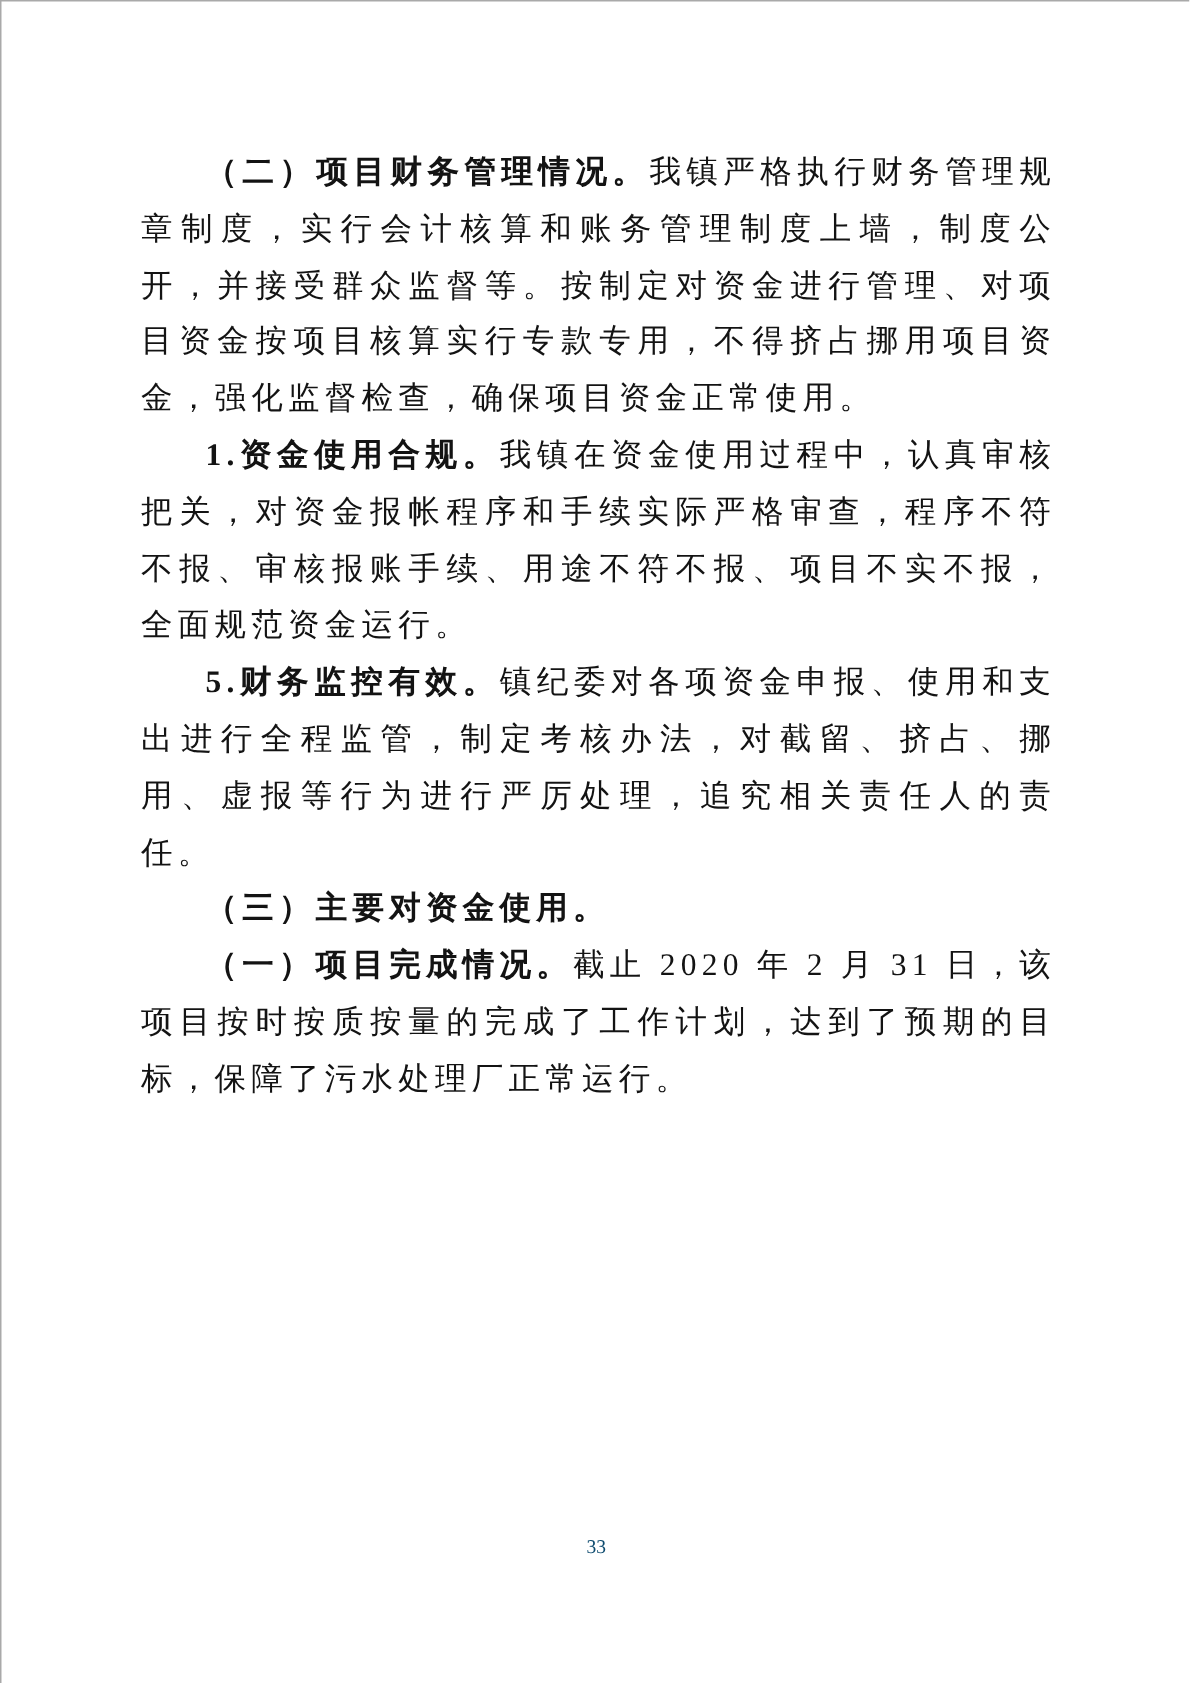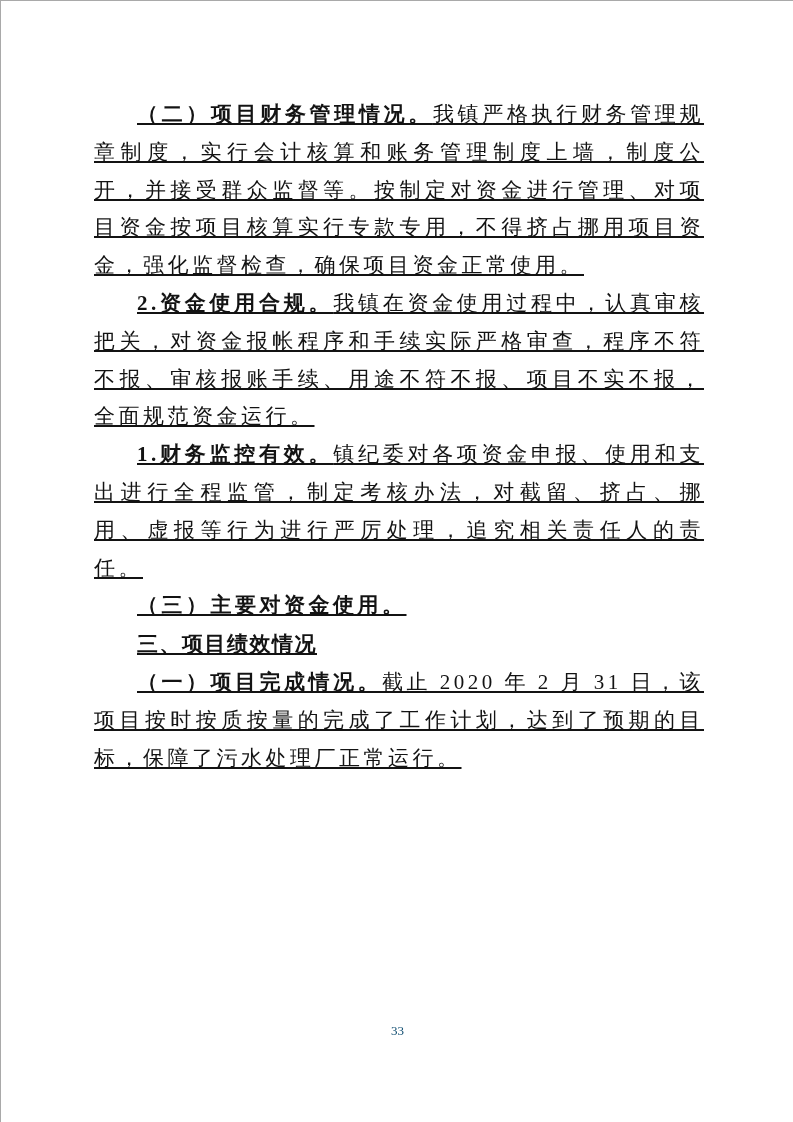--- a/index.html
+++ b/index.html
@@ -27,21 +27,20 @@
   }
   p.doc {
     margin: 0;
     font-size: 21px;
     line-height: 37.8px;
     letter-spacing: 3.5px;
     text-align: justify;
     text-justify: inter-character;
     text-indent: 43px;
     word-break: break-all;
-    text-decoration: underline;
   }
   p.doc .lead {
     font-weight: bold;
   }
   p.doc.heading-only {
     text-align: left;
   }
   p.doc.hei .lead {
     font-family: "Liberation Sans", "DejaVu Sans", sans-serif;
     font-weight: bold;
@@ -64,35 +63,32 @@
 
 <div class="page">
   <div class="content">
 
     <p class="doc">
       <span class="lead">（二）项目财务管理情况。</span><span>我镇严格执行财务管理规章制度，实行会计核算和账务管理制度上墙，制度公开，并接受群众监督等。按制定对资金进行管理、对项目资金按项目核算实行专款专用，不得挤占挪用项目资金，强化监督检查，确保项目资金正常使用。</span>
     </p>
 
 
     <p class="doc">
-      <span class="lead">2.资金使用合规。</span><span>我镇在资金使用过程中，认真审核把关，对资金报帐程序和手续实际严格审查，程序不符不报、审核报账手续、用途不符不报、项目不实不报，全面规范资金运行。</span>
+      <span class="lead">1.资金使用合规。</span><span>我镇在资金使用过程中，认真审核把关，对资金报帐程序和手续实际严格审查，程序不符不报、审核报账手续、用途不符不报、项目不实不报，全面规范资金运行。</span>
     </p>
 
     <p class="doc">
-      <span class="lead">1.财务监控有效。</span><span>镇纪委对各项资金申报、使用和支出进行全程监管，制定考核办法，对截留、挤占、挪用、虚报等行为进行严厉处理，追究相关责任人的责任。</span>
+      <span class="lead">5.财务监控有效。</span><span>镇纪委对各项资金申报、使用和支出进行全程监管，制定考核办法，对截留、挤占、挪用、虚报等行为进行严厉处理，追究相关责任人的责任。</span>
     </p>
 
     <p class="doc heading-only">
       <span class="lead">（三）主要对资金使用。</span>
     </p>
 
 
-    <p class="doc heading-only hei">
-      <span class="lead">三、项目绩效情况</span>
-    </p>
 
     <p class="doc">
       <span class="lead">（一）项目完成情况。</span><span>截止 2020 年 2 月 31 日，该项目按时按质按量的完成了工作计划，达到了预期的目标，保障了污水处理厂正常运行。</span>
     </p>
 
   </div>
 
   <div class="footer">33</div>
 </div>
 

